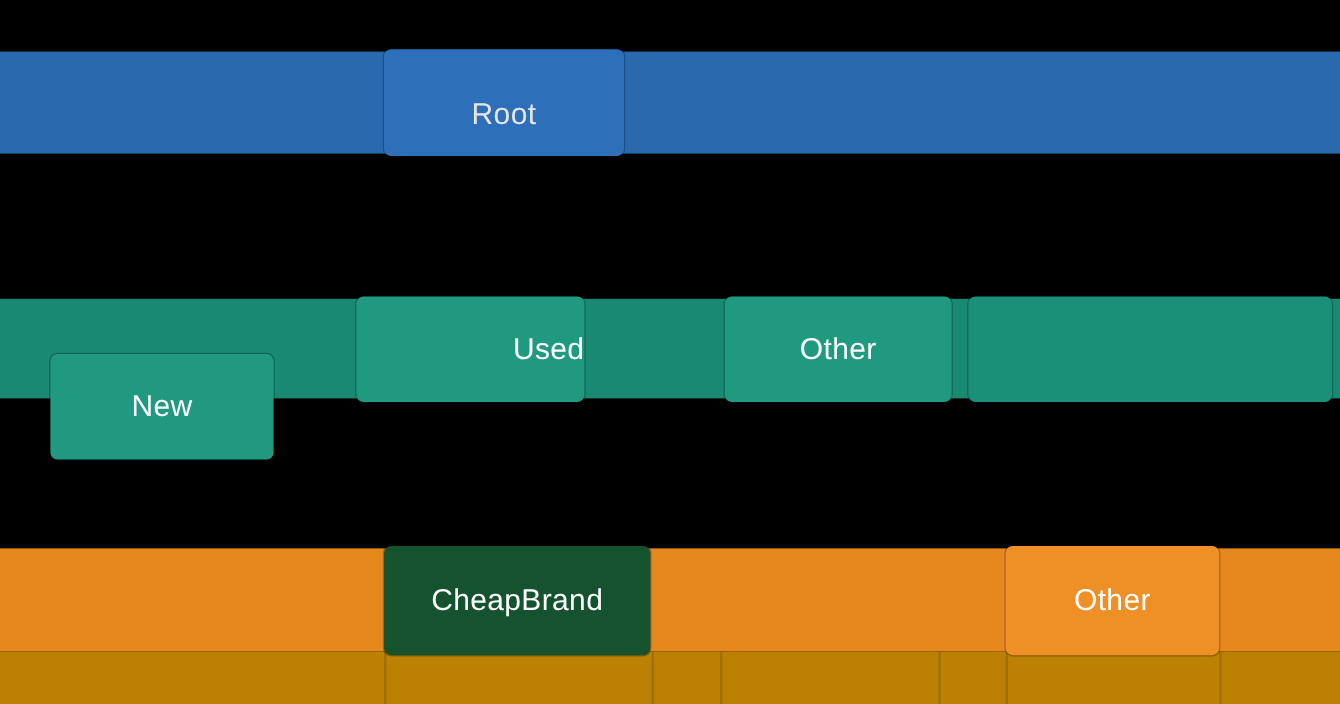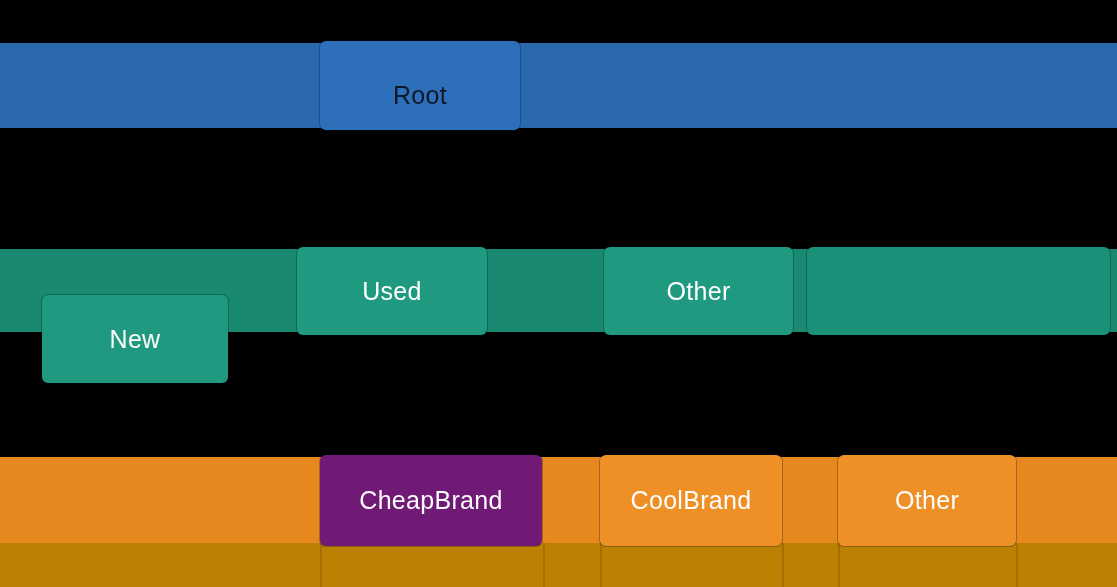--- a/index.html
+++ b/index.html
@@ -26,41 +26,38 @@
     white-space:nowrap;
     user-select:none;
   }
 </style>
 </head>
 <body>
 
 <div class="stage" style="background: rgb(0, 0, 0);">
     <div class="band" style="left: 0px; top: 43px; width: 1117px; height: 85px; background: rgb(42, 105, 174);"></div>
     <div class="node" style="left: 320px; top: 41px; width: 200px; height: 89px; background: rgb(45, 112, 185);">
-      <span class="node-label" style="color: #0f172a; margin-top: 20px;">Root</span>
+      <span class="node-label" style="color: #e5e5e5; margin-top: 20px;">Root</span>
     </div>
     <div class="band" style="left: 0px; top: 249px; width: 1117px; height: 83px; background: rgb(25, 137, 113);"></div>
     <div class="node" style="left: 42px; top: 247px; width: 186px; height: 88px; background: rgb(31, 154, 129); margin-top: 48px;">
       <span class="node-label" style="color: rgb(253, 253, 253);">New</span>
     </div>
-    <div class="node" style="left: 297px; top: 247px; width: 190px; height: 88px; background: rgb(31, 154, 129);">
+    <div class="node" style="left: 297px; top: 247px; width: 190px; height: 88px; background: rgb(31, 154, 129); justify-content: flex-end;">
       <span class="node-label" style="color: rgb(253, 253, 253);">Used</span>
     </div>
     <div class="node" style="left: 604px; top: 247px; width: 189px; height: 88px; background: rgb(31, 154, 129);">
       <span class="node-label" style="color: rgb(253, 253, 253);">Other</span>
     </div>
     <div class="node" style="left: 807px; top: 247px; width: 303px; height: 88px; background: rgb(27, 144, 120);">
       <span class="node-label" style="color: rgb(253, 253, 253);"></span>
     </div>
     <div class="band" style="left: 0px; top: 457px; width: 1117px; height: 86px; background: rgb(231, 136, 31);"></div>
-    <div class="node" style="left: 320px; top: 455px; width: 222px; height: 91px; background: #701a75;">
+    <div class="node" style="left: 320px; top: 455px; width: 222px; height: 91px; background: #14532d;">
       <span class="node-label" style="color: rgb(253, 253, 253);">CheapBrand</span>
-    </div>
-    <div class="node" style="left: 600px; top: 455px; width: 182px; height: 91px; background: rgb(239, 144, 39);">
-      <span class="node-label" style="color: rgb(253, 253, 253);">CoolBrand</span>
     </div>
     <div class="node" style="left: 838px; top: 455px; width: 178px; height: 91px; background: rgb(239, 144, 39);">
       <span class="node-label" style="color: rgb(253, 253, 253);">Other</span>
     </div>
     <div class="strip" style="left: 0px; top: 543px; width: 1117px; height: 44px; background: rgb(188, 128, 2);"></div>
     <div class="seam" style="left: 320px; top: 543px; height: 44px;"></div>
     <div class="seam" style="left: 543px; top: 543px; height: 44px;"></div>
     <div class="seam" style="left: 600px; top: 543px; height: 44px;"></div>
     <div class="seam" style="left: 782px; top: 543px; height: 44px;"></div>
     <div class="seam" style="left: 838px; top: 543px; height: 44px;"></div>

